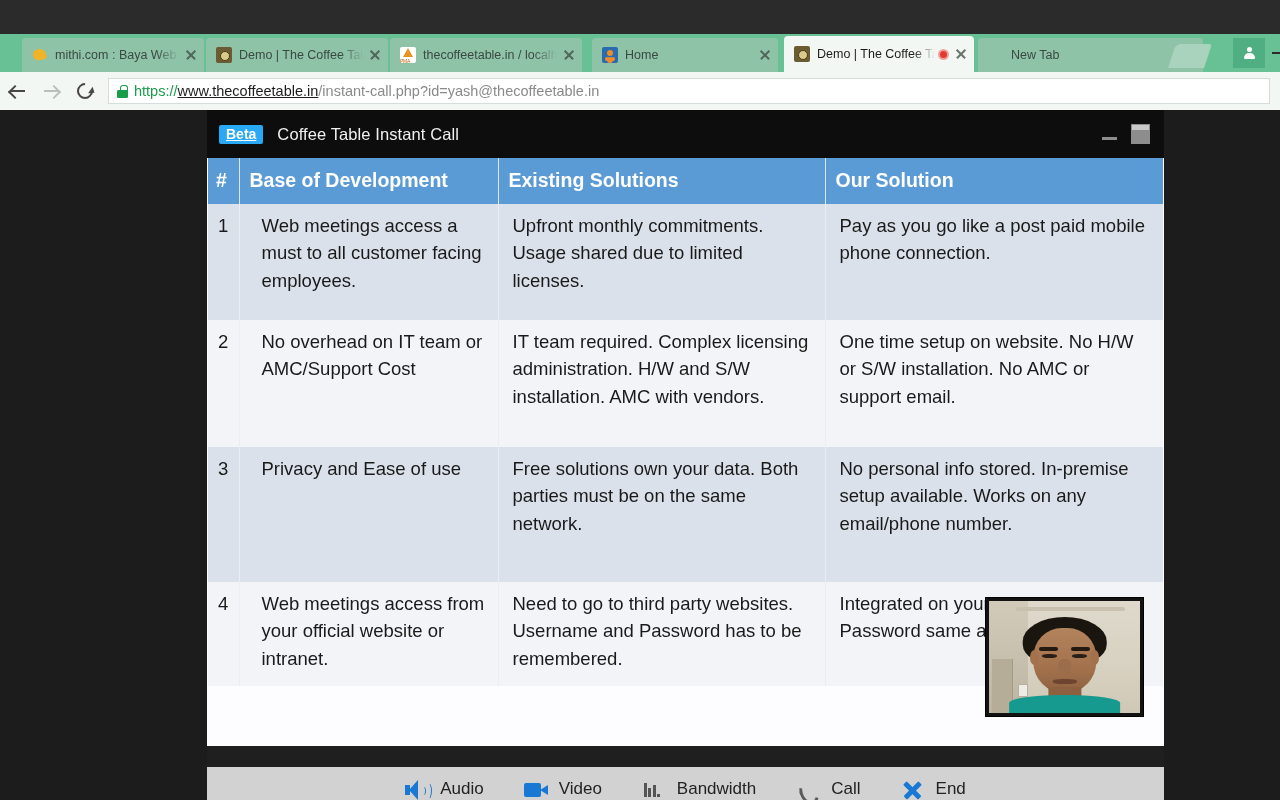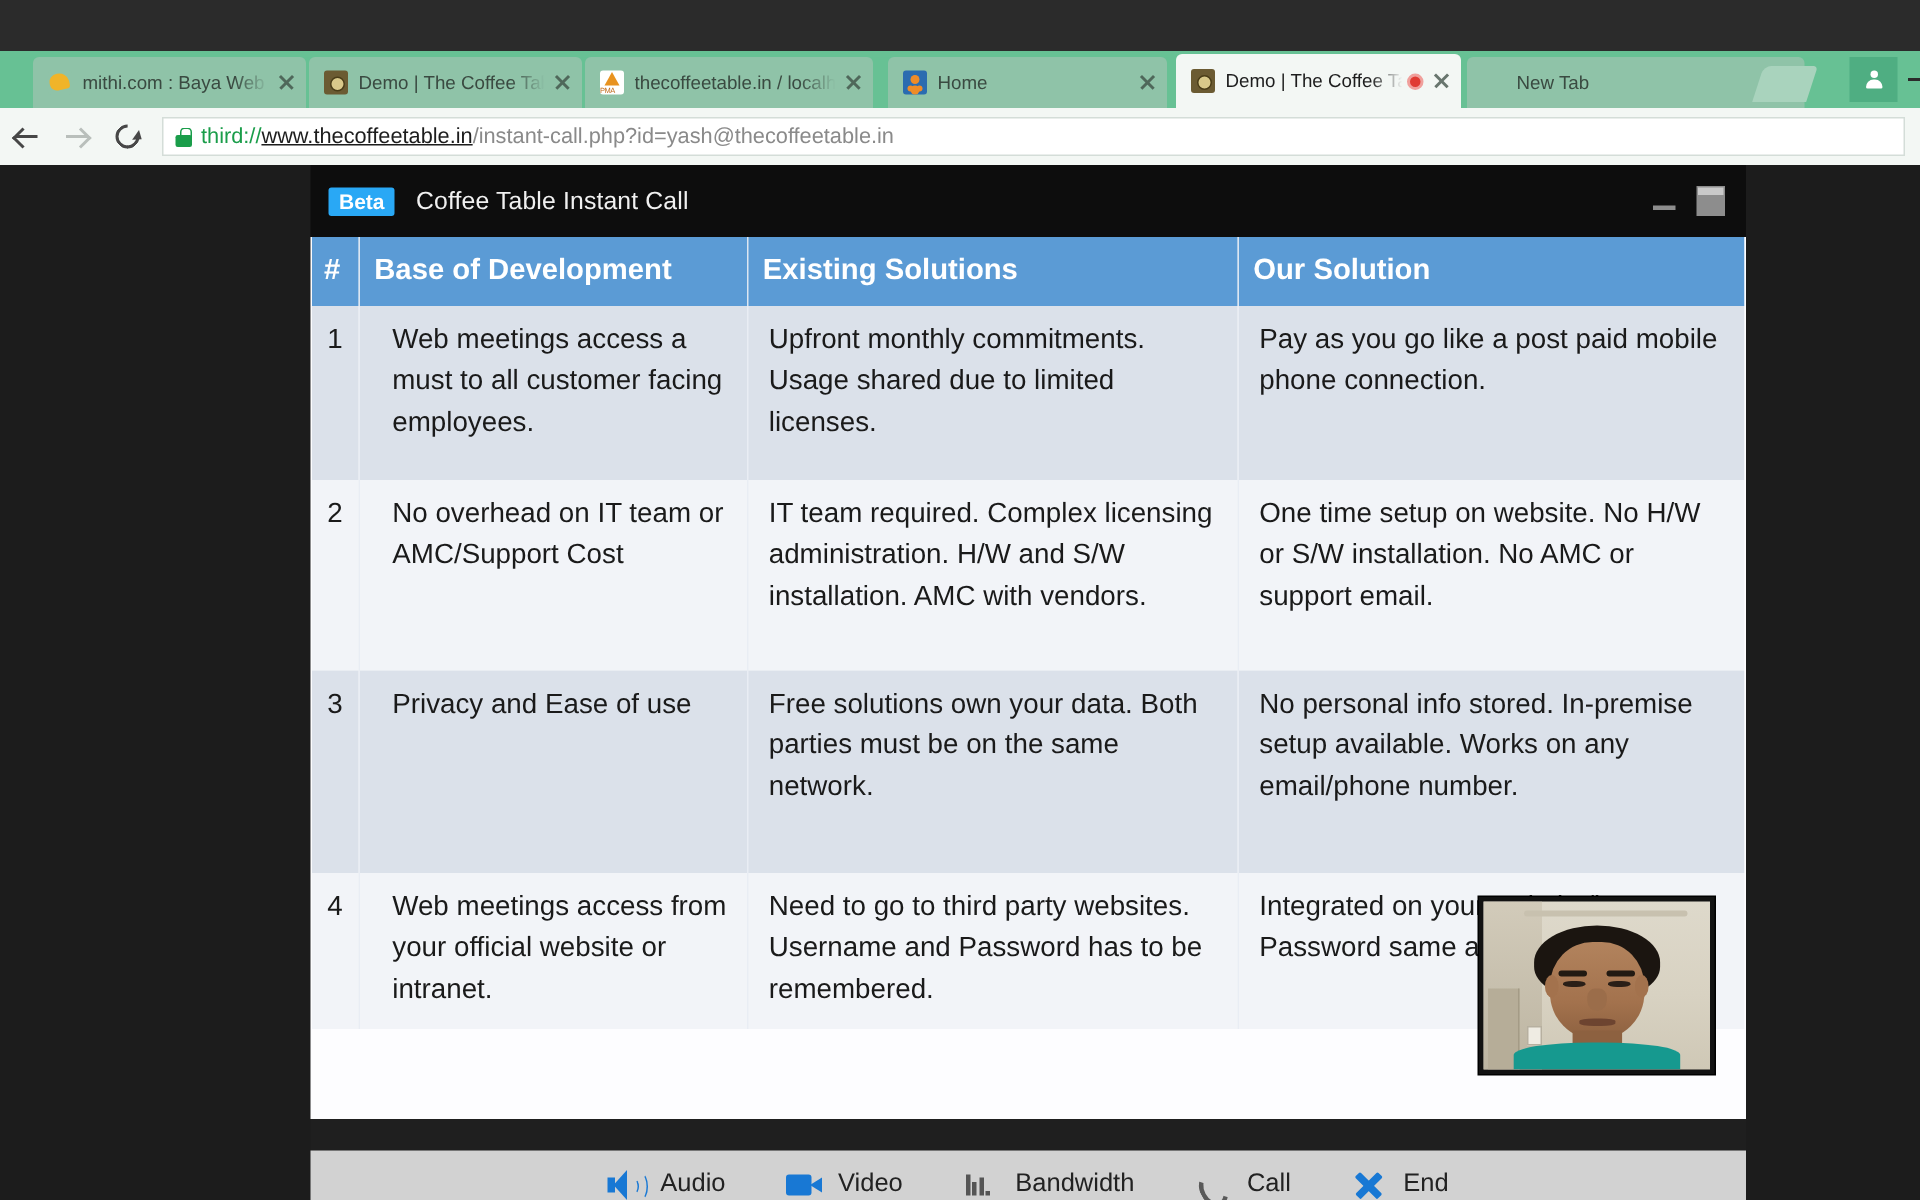--- a/index.html
+++ b/index.html
@@ -196,21 +196,21 @@
   }
   .app {
     position: absolute; left: 207px; top: 0px; width: 957px;
   }
   .app-header {
     height: 48px; background: #0d0d0d;
     display: flex; align-items: center; padding: 0 14px 0 12px;
   }
   .beta-badge {
     background: #29a8f5; color: #fff; font-size: 14px; font-weight: bold;
-    padding: 2px 7px 3px; border-radius: 2px; line-height: 1;
+    padding: 2px 7px 3px; border-radius: 2px; line-height: 1; text-decoration: underline;
   }
   .app-title {
     color: #f0f0f0; font-size: 16.5px; margin-left: 14px; letter-spacing: .1px;
   }
   .win-controls { margin-left: auto; display: flex; align-items: center; gap: 14px; }
   .win-min { width: 15px; height: 3px; background: #8d8d8d; margin-bottom: -8px; }
   .win-max {
     width: 19px; height: 20px; background: #8d8d8d; position: relative;
   }
   .win-max::before {
@@ -458,21 +458,21 @@
     </div>
     <div class="nav-btn">
       <span class="arrow-fwd"></span>
     </div>
     <div class="nav-btn">
       <span class="reload-icon"></span>
     </div>
     <div class="urlbar">
       <span class="lock-icon"></span>
       <span class="url-text">
-        <span class="url-secure">third://</span><span class="url-domain">www.thecoffeetable.in</span><span class="url-path">/instant-call.php?id=yash@thecoffeetable.in</span>
+        <span class="url-secure">https://</span><span class="url-domain">www.thecoffeetable.in</span><span class="url-path">/instant-call.php?id=yash@thecoffeetable.in</span>
       </span>
     </div>
   </div>
 </div>
 
 <div class="page">
   <div class="app">
 
     <div class="app-header">
       <span class="beta-badge">Beta</span>

